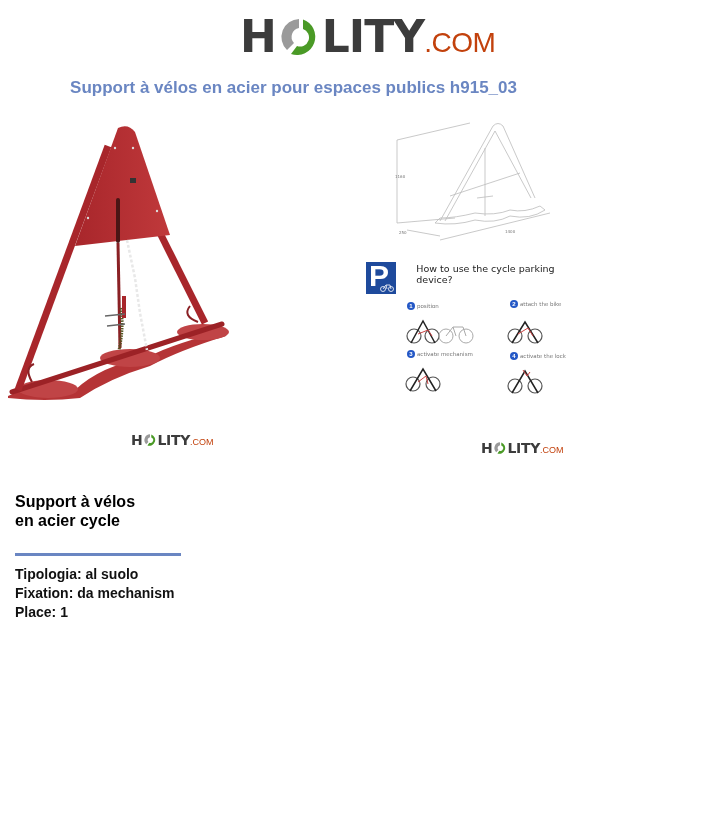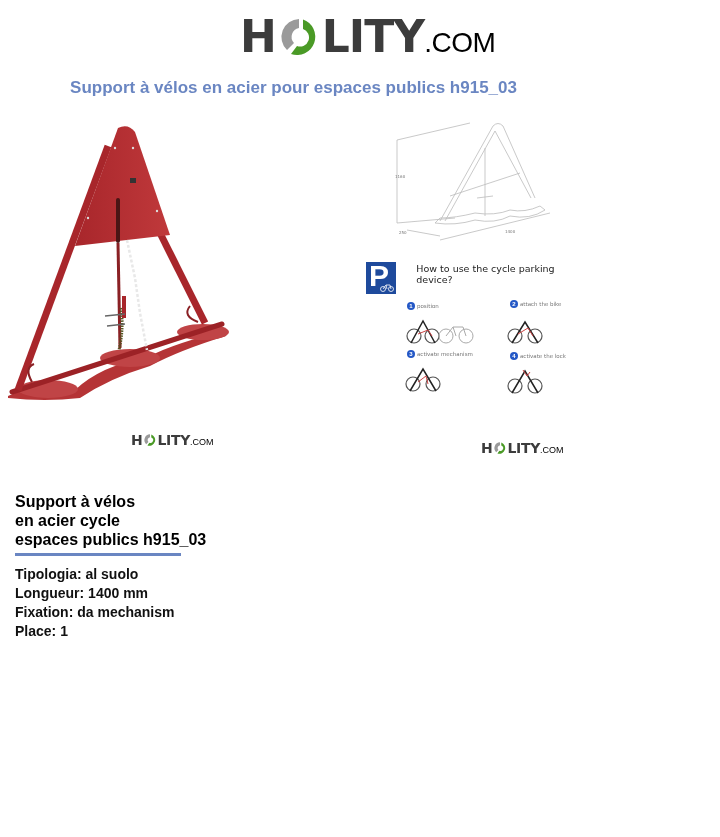--- a/index.html
+++ b/index.html
@@ -2,21 +2,21 @@
 <html><head>
 <meta charset="utf-8">
 <style>
   * { margin: 0; padding: 0; box-sizing: border-box; }
   html, body { width: 720px; height: 837px; background: #ffffff; overflow: hidden; }
   body { position: relative; font-family: "Liberation Sans", sans-serif; }
 
   .logo { position: absolute; display: flex; align-items: center; }
   .logo-main { left: 240px; top: 12px; height: 50px; }
   .logo .lt { font-weight: 900; color: #3c3c3c; letter-spacing: -1px; font-family: "DejaVu Sans", sans-serif; }
-  .logo .com { color: #000000; font-weight: 400; font-family: "Liberation Sans", sans-serif; }
+  .logo .com { color: #c2410c; font-weight: 400; font-family: "Liberation Sans", sans-serif; }
   .logo-main .lt { font-size: 44px; line-height: 50px; }
   .logo-main .com { font-size: 28px; margin-top: 12px; letter-spacing: -0.5px; }
   .logo-main .o-ring { width: 44px; height: 44px; margin: 0 1px; }
 
   .logo-small1 { left: 131px; top: 432px; height: 16px; }
   .logo-small2 { left: 481px; top: 440px; height: 16px; }
   .logo-small .lt { font-size: 14px; line-height: 16px; letter-spacing: -0.3px; }
   .logo-small .com { font-size: 9px; margin-top: 4px; }
   .logo-small .o-ring { width: 14px; height: 14px; margin: 0 0.5px; }
 
@@ -194,22 +194,20 @@
     <path d="M22 4 A18 18 0 0 0 10 35 L17 28 A9 9 0 0 1 22 13 Z" fill="#9a9a9a"></path>
     <path d="M26 4.5 A18 18 0 0 1 14 39 L20 31 A9 9 0 0 0 26 14 Z" fill="#4a9a26"></path>
   </svg>
   <span class="lt">LITY</span>
   <span class="com">.COM</span>
 </div>
 
 <div class="prod-title">
   <span>Support à vélos</span>
   <span>en acier cycle</span>
-  <span>espaces publics h915_03</span>
 </div>
 <div class="underline"></div>
 
 <div class="specs">
   <div>Tipologia: al suolo</div>
-  <div>Longueur: 1400 mm</div>
   <div>Fixation: da mechanism</div>
   <div>Place: 1</div>
 </div>
 
 </body></html>

